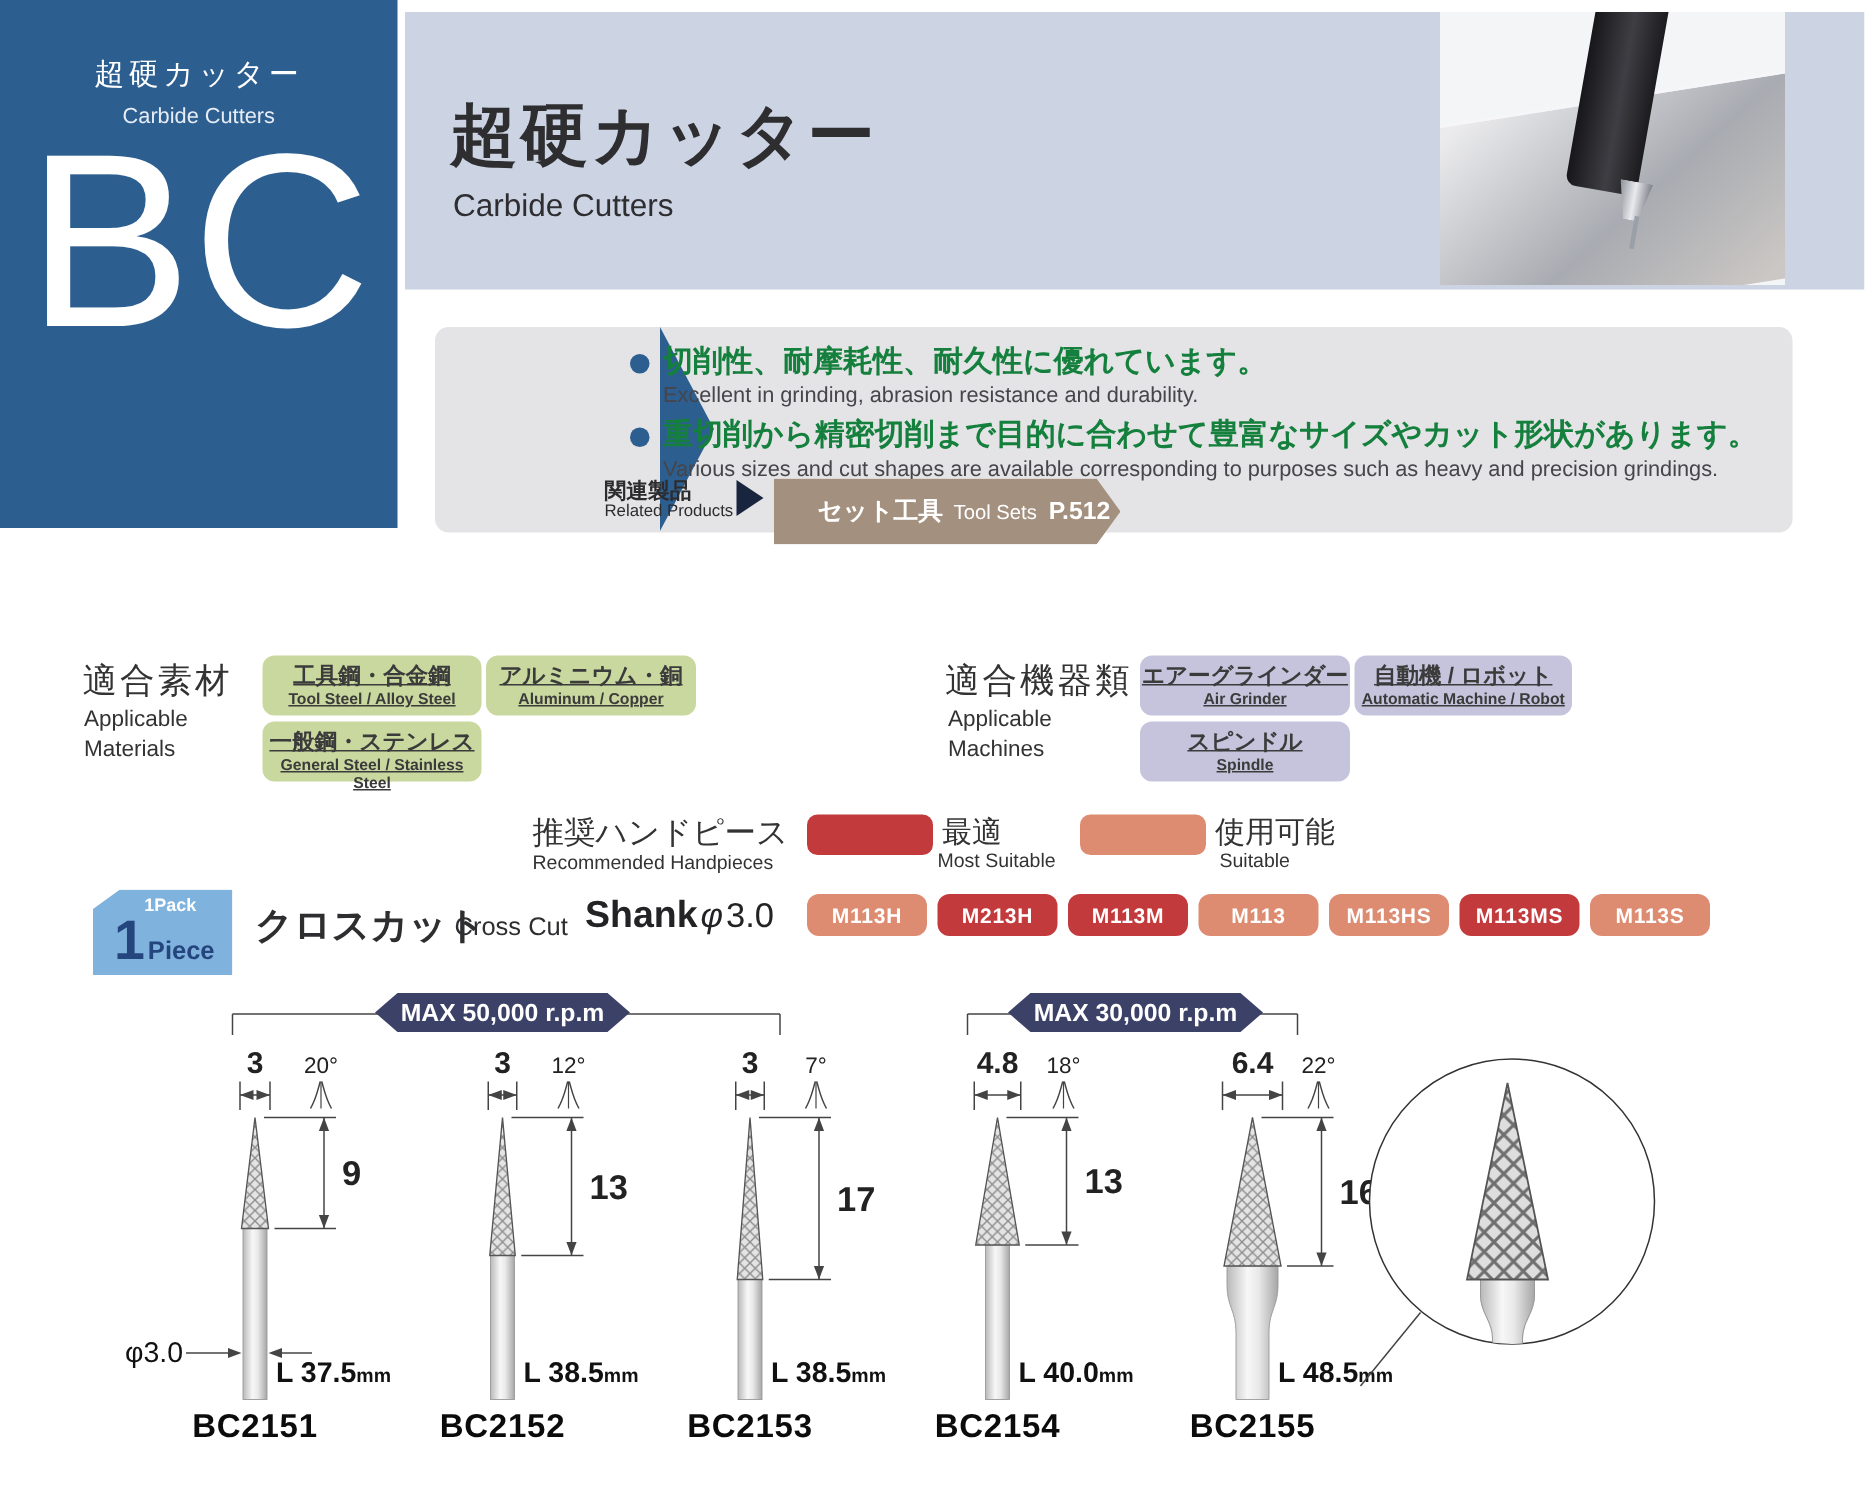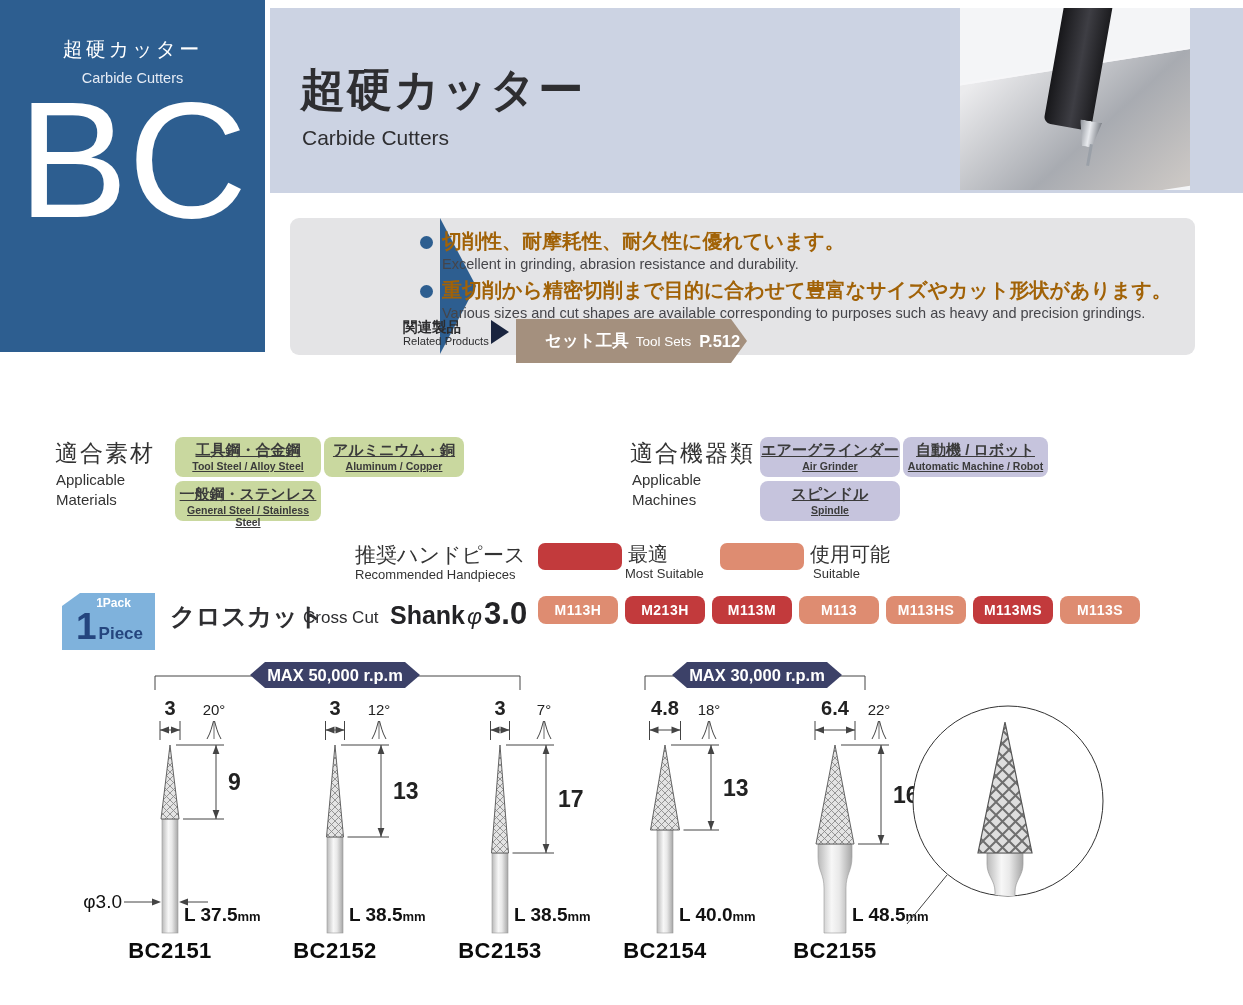--- a/index.html
+++ b/index.html
@@ -33,21 +33,21 @@
   .feat-tab{position:absolute;left:0;top:0;width:150px;height:137px;background:#2d5e90;
             border-radius:9px 0 0 9px;color:#fff;text-align:center;}
   .feat-point{position:absolute;left:150px;top:0;width:0;height:0;
             border-top:68.5px solid transparent;border-bottom:68.5px solid transparent;
             border-left:36px solid #2d5e90;}
   .ft-jp{position:absolute;top:34px;width:100%;font-size:25px;letter-spacing:2px;}
   .ft-en{position:absolute;top:72px;width:100%;font-size:16.5px;}
   .bullets{position:absolute;left:130px;top:8px;width:770px;}
   .bullet-row{display:flex;align-items:flex-start;margin-top:3px;}
   .dot{width:13px;height:13px;border-radius:50%;background:#2d5e90;margin:7px 9px 0 0;flex:none;}
-  .b-jp{font-size:20px;font-weight:600;color:#a16207;line-height:1.25;}
+  .b-jp{font-size:20px;font-weight:600;color:#15803d;line-height:1.25;}
   .b-en{font-size:14.5px;color:#45454a;line-height:1.25;margin:1px 0 2px;}
   .related{position:absolute;left:113px;top:100px;width:700px;height:34px;}
   .rel-jp{position:absolute;left:0;top:0;font-size:14.5px;font-weight:bold;color:#2c2c2e;}
   .rel-en{position:absolute;left:0;top:17px;font-size:11.2px;color:#2c2c2e;}
   .rel-arrow{position:absolute;left:88px;top:2px;width:0;height:0;
              border-top:12px solid transparent;border-bottom:12px solid transparent;
              border-left:18px solid #19243f;}
   .rel-badge{position:absolute;left:113px;top:1px;height:44px;width:202px;background:#a4907e;
              clip-path:polygon(0 0,calc(100% - 16px) 0,100% 50%,calc(100% - 16px) 100%,0 100%);
              display:flex;align-items:center;padding-left:29px;color:#fff;}
@@ -78,21 +78,21 @@
         clip-path:polygon(18px 0,100% 0,100% 100%,0 100%,0 13px);}
   .pk-top{text-align:center;padding-left:10px;margin-top:3px;font-size:12px;font-weight:bold;color:#fff;}
   .pk-bot{display:flex;align-items:baseline;padding-left:14px;margin-top:-4px;}
   .pk-num{font-size:37px;font-weight:bold;}
   .pk-piece{font-size:17px;font-weight:bold;margin-left:2px;}
   .cut-jp{left:170px;top:600px;font-size:25px;font-weight:600;color:#2e2e31;}
   .cut-en{left:303px;top:608px;font-size:17px;color:#2e2e31;}
   .shank{left:390px;top:596px;display:flex;align-items:baseline;color:#232326;}
   .sh-lab{font-size:25px;font-weight:600;}
   .sh-phi{font-size:23px;font-style:italic;margin-left:2px;}
-  .sh-size{font-size:31px;font-weight:bold;margin-left:2px;}
+  .sh-size{font-size:23px;font-weight:normal;margin-left:2px;}
   .models{left:538px;top:596px;display:flex;gap:7px;}
   .mbadge{width:80px;height:28px;border-radius:8px;color:#fff;font-size:14px;font-weight:600;
           letter-spacing:.5px;display:flex;align-items:center;justify-content:center;}
   .mbadge.most{background:#c23a3c;}
   .mbadge.suitable{background:#de8c71;}
 
   .model-label{position:absolute;top:938px;width:160px;text-align:center;
                font-size:22px;font-weight:bold;color:#0b0b0b;letter-spacing:.5px;}
   svg text{font-family:"Liberation Sans","DejaVu Sans",sans-serif;}
 </style>

